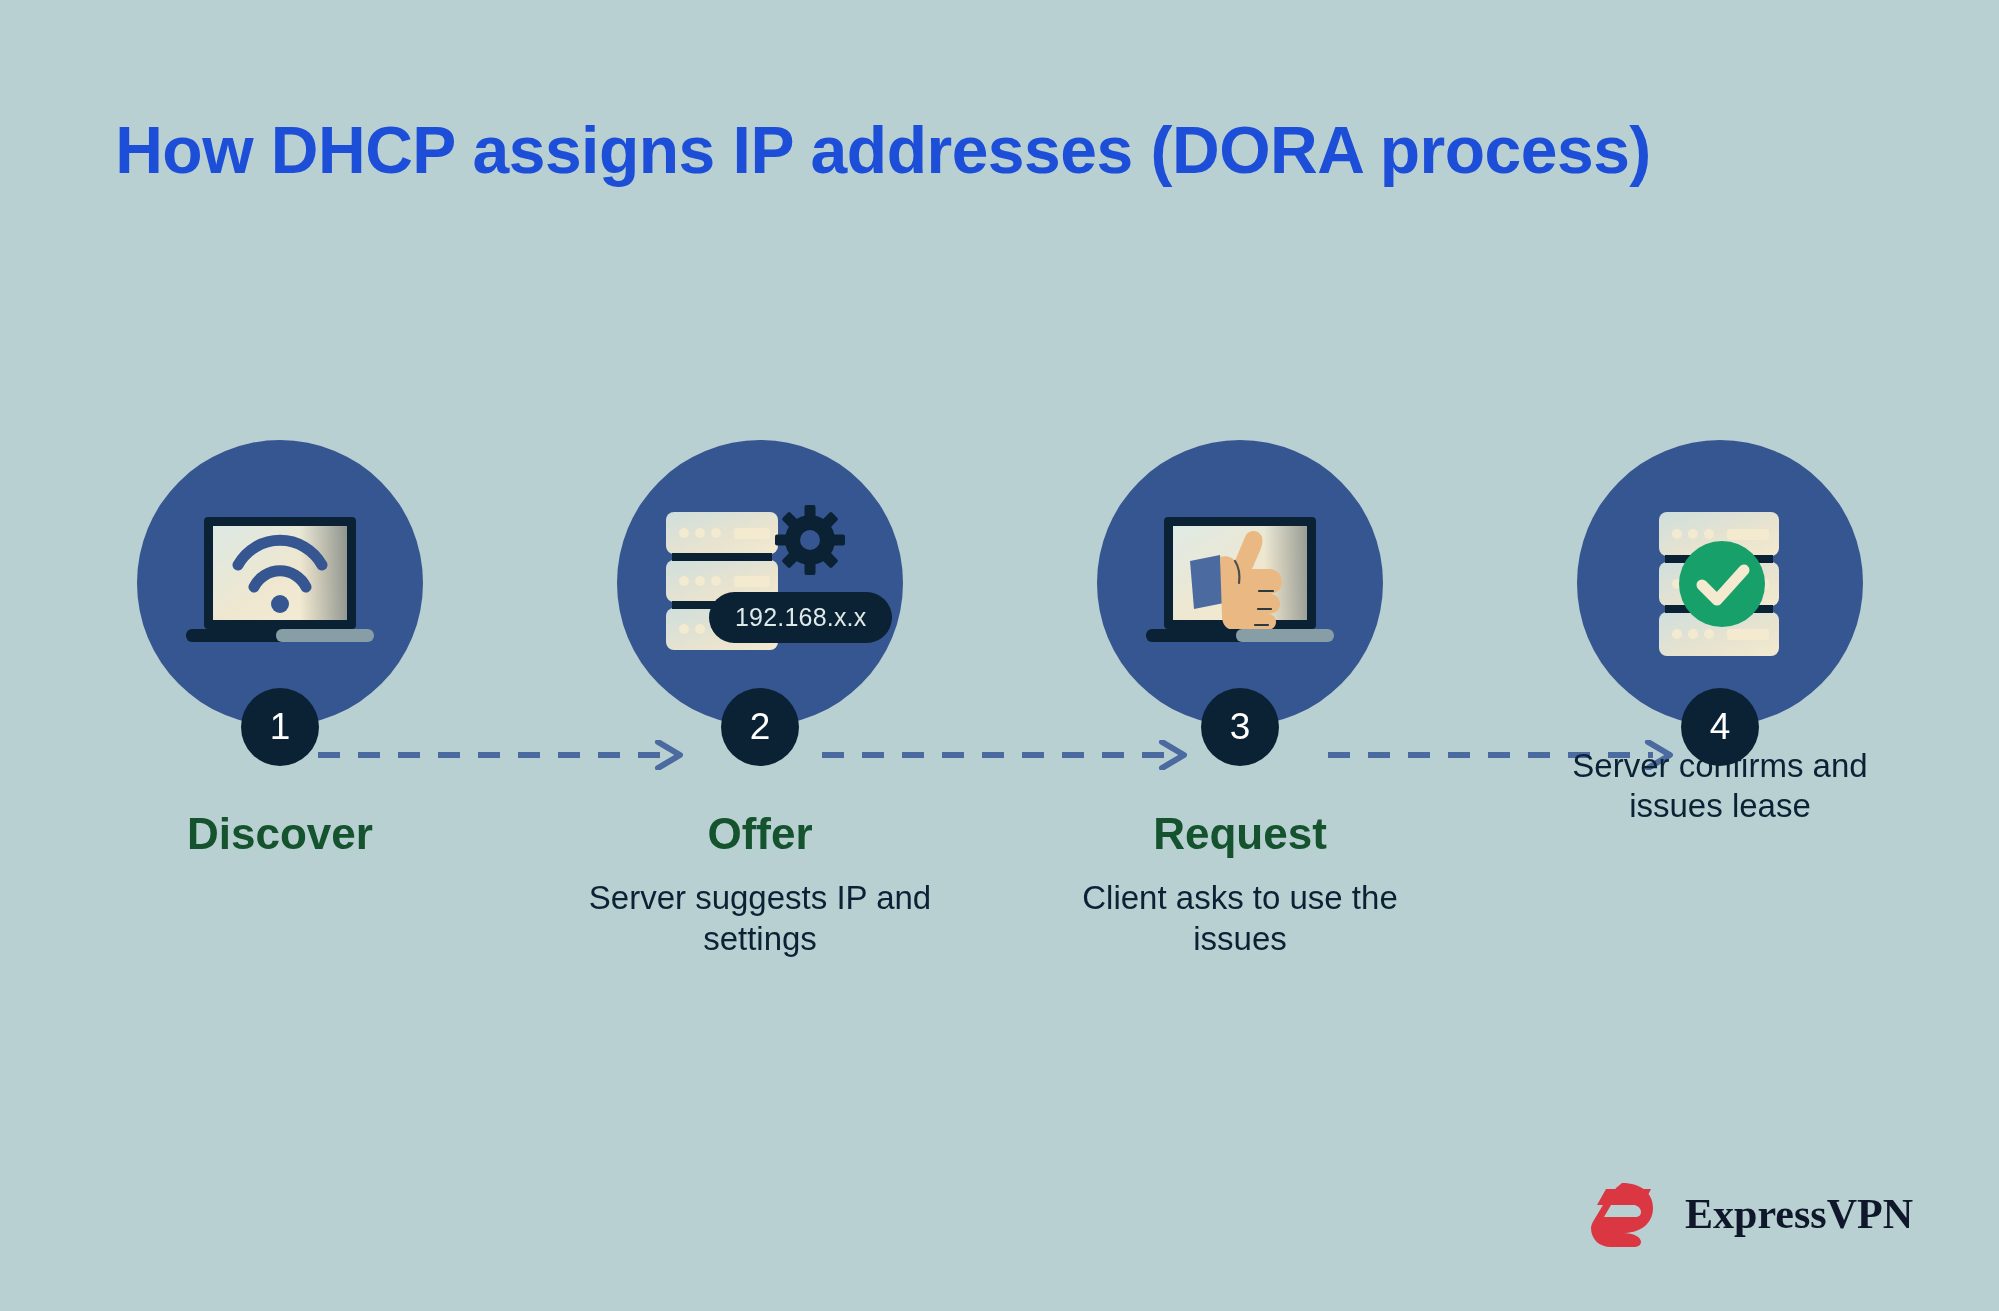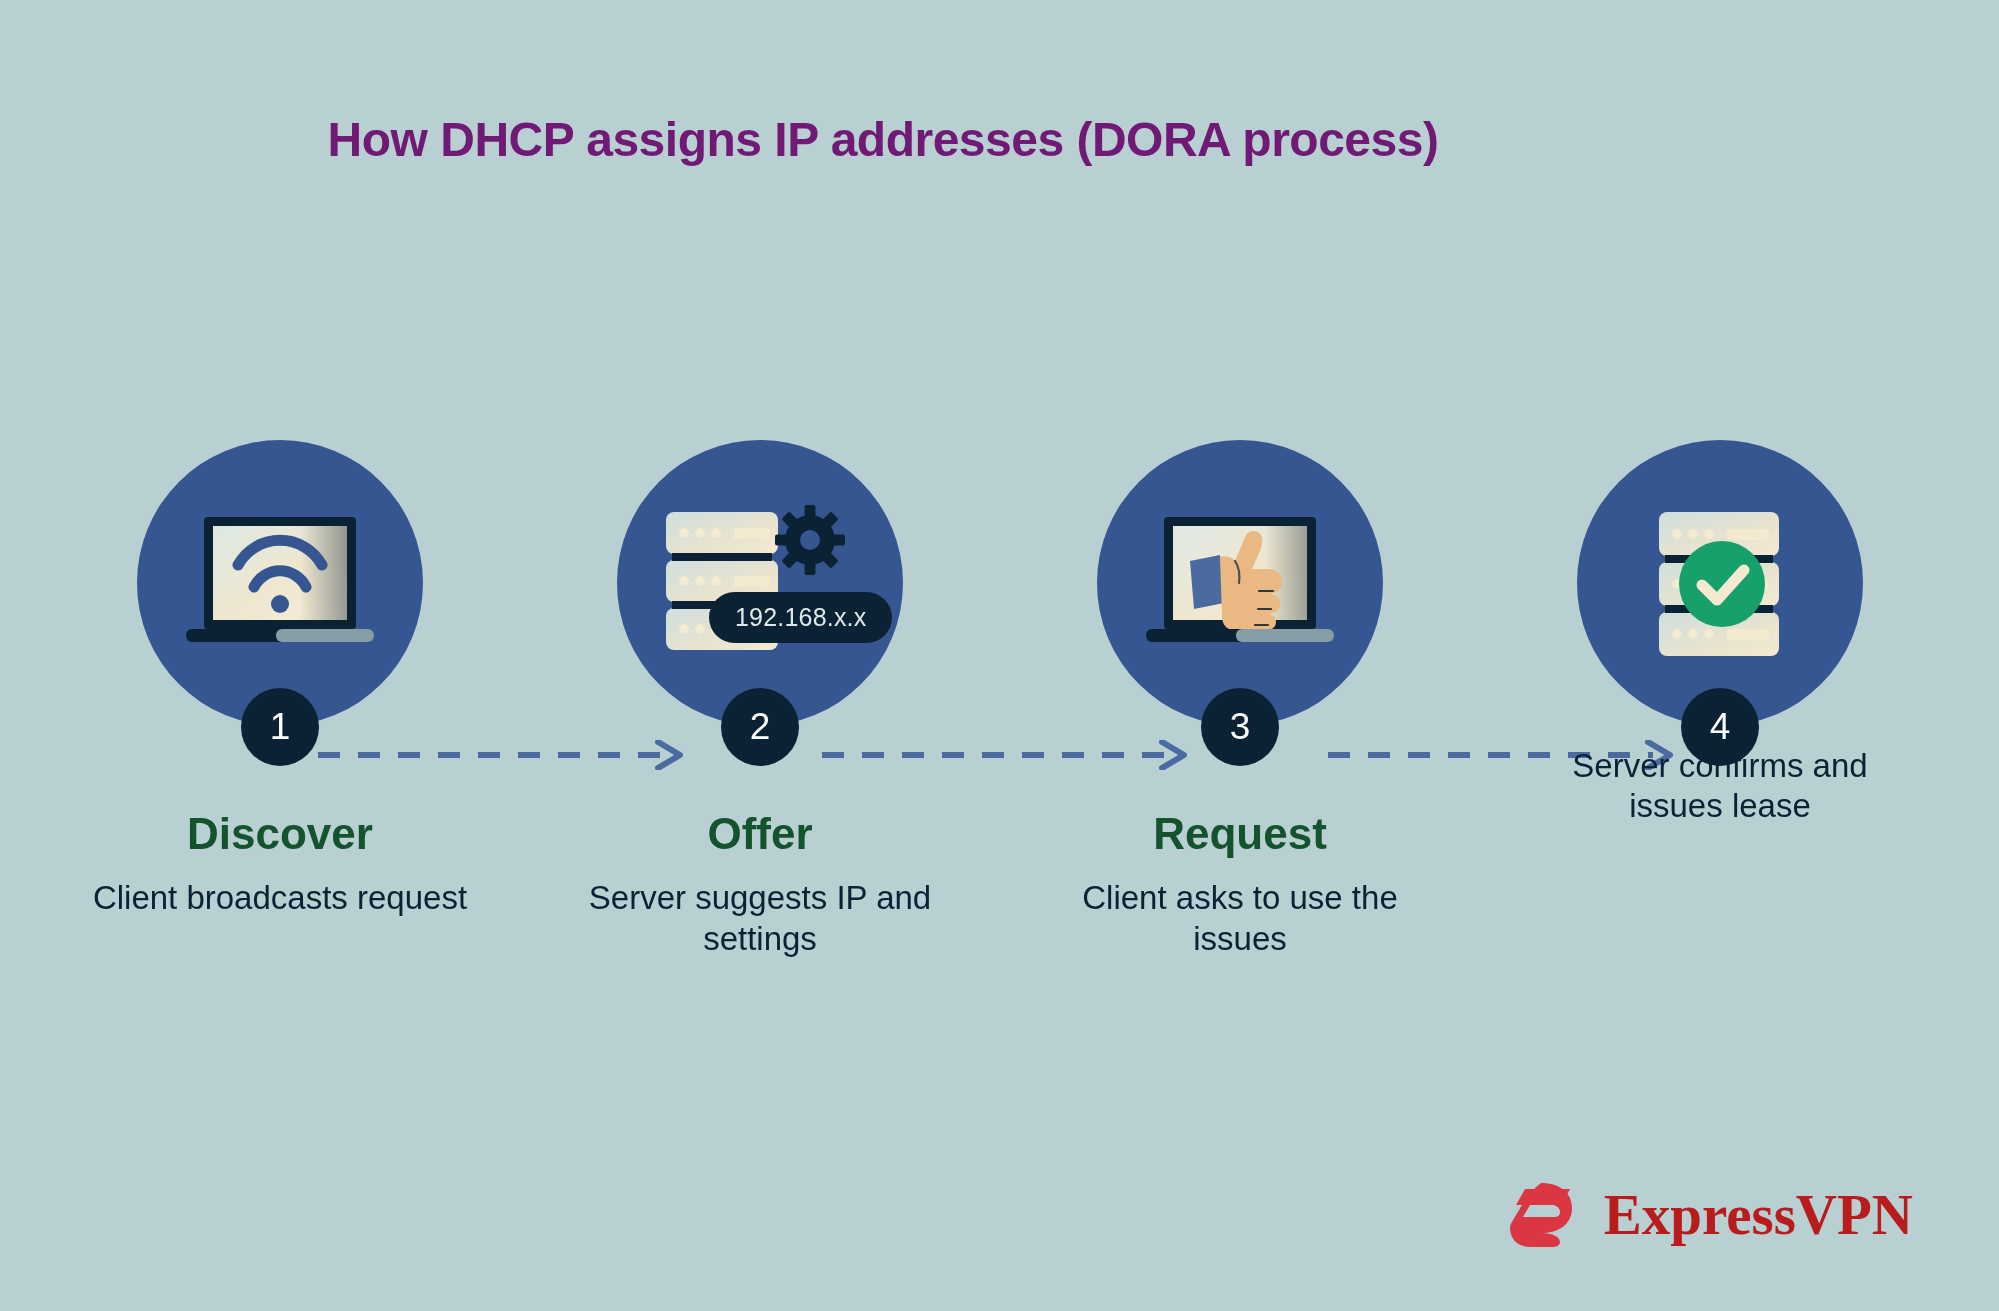--- a/index.html
+++ b/index.html
@@ -15,24 +15,24 @@
     position: relative;
   }
 
   
   .title {
     position: absolute;
     top: 112px;
     left: 0;
     width: 1766px;
     text-align: center;
-    font-size: 48px;
+    font-size: 66px;
     font-weight: 700;
     letter-spacing: -0.5px;
-    color: #701a75;
+    color: #1d4ed8;
     white-space: nowrap;
   }
 
   
   .steps {
     position: absolute;
     top: 440px;
     left: 60px;
     width: 1880px;
     display: flex;
@@ -119,23 +119,23 @@
   .logo {
     position: absolute;
     right: 86px;
     bottom: 62px;
     display: flex;
     align-items: center;
     gap: 18px;
   }
   .logo-text {
     font-family: "Liberation Serif", serif;
-    font-size: 57px;
+    font-size: 42px;
     font-weight: 700;
-    color: #b91c1c;
+    color: #0f172a;
     letter-spacing: 0px;
     line-height: 1;
   }
 </style>
 </head>
 <body>
 
 <div class="title">How DHCP assigns IP addresses (DORA process)</div>
 
 <div class="connectors">
@@ -180,21 +180,20 @@
         <path d="M58 62 A48 48 0 0 1 142 62" fill="none" stroke="#365691" stroke-width="11" stroke-linecap="round"></path>
         <path d="M74 84 A29 29 0 0 1 126 84" fill="none" stroke="#365691" stroke-width="11" stroke-linecap="round"></path>
         <circle cx="100" cy="101" r="9" fill="#365691"></circle>
 
         <rect x="6" y="126" width="188" height="13" rx="6" fill="#0a2233"></rect>
         <rect x="96" y="126" width="98" height="13" rx="6" fill="#9fb4bb" opacity="0.85"></rect>
       </svg>
     </div>
     <div class="badge">1</div>
     <div class="step-title">Discover</div>
-    <div class="step-desc">Client broadcasts request</div>
   </div>
 
   <div class="step">
     <div class="circle">
       <svg width="212" height="170" viewBox="0 0 212 170">
         <defs>
           <linearGradient id="rk" x1="0" y1="0" x2="1" y2="1">
             <stop offset="0%" stop-color="#cfdfdd"></stop>
             <stop offset="60%" stop-color="#e8e3cf"></stop>
             <stop offset="100%" stop-color="#f3ead0"></stop>

